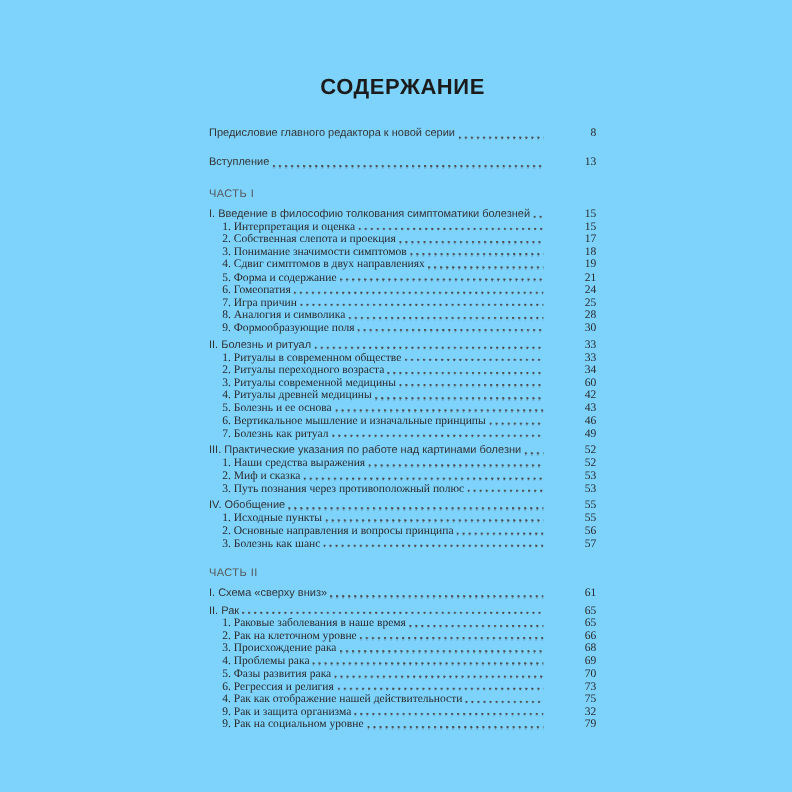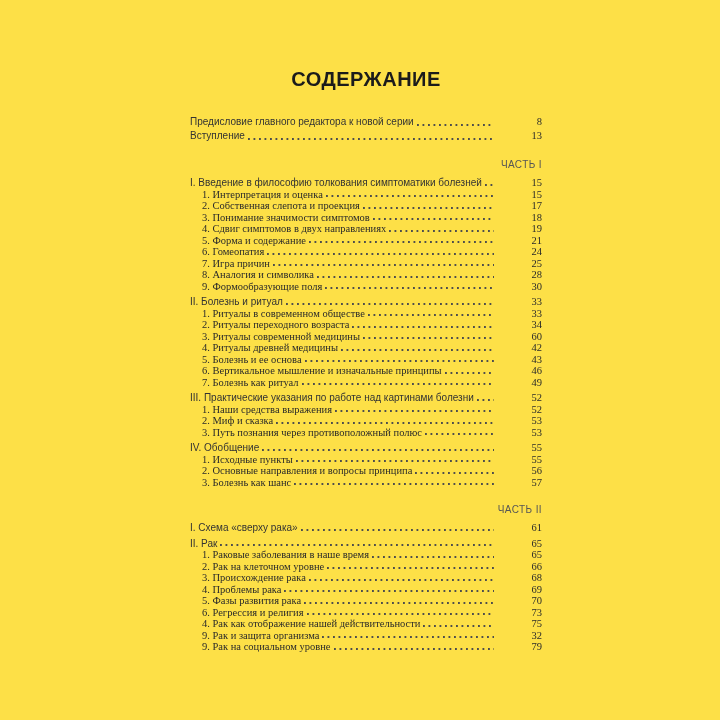--- a/index.html
+++ b/index.html
@@ -4,42 +4,42 @@
 <style>
   html, body { margin: 0; padding: 0; }
   body {
     width: 720px; height: 720px;
     background: #ffffff;
     overflow: hidden;
     position: relative;
   }
   .page {
     position: absolute; inset: 0;
-    background: #fde047;
+    background: #7dd3fc;
   }
   .toc {
     position: absolute;
     left: 190px; top: 68px;
     width: 352px;
     color: #2d2d2d;
   }
   .toc-title {
     font-family: "Liberation Sans", "DejaVu Sans", sans-serif;
     font-weight: bold;
     font-size: 20px;
     letter-spacing: 0.5px;
     text-align: center;
     color: #1b1b1b;
     margin: 0 0 24px 0;
   }
   .part-heading {
     font-family: "Liberation Sans", "DejaVu Sans", sans-serif;
     font-size: 10px;
     letter-spacing: 0.4px;
-    text-align: right;
+    text-align: left;
     color: #565656;
     margin: 16px 0 7px 0;
   }
   .row {
     display: flex;
     align-items: baseline;
     line-height: 11.5px;
     white-space: nowrap;
   }
   .row.lvl1 {
@@ -53,21 +53,21 @@
     font-size: 10.5px;
     color: #2a2a2a;
     padding-left: 12px;
     align-items: center;
   }
   .front .row {
     font-family: "Liberation Sans", "DejaVu Sans", sans-serif;
     font-size: 10px;
     color: #333333;
     line-height: 14px;
-    margin-top: 0;
+    margin-top: 12px;
   }
   .label { flex: 0 0 auto; }
   .dots {
     flex: 1 1 auto;
     align-self: stretch;
     margin: 0 16px 0 3px;
     background-image: radial-gradient(circle at 1px 1px, #4d4d4d 0.9px, rgba(0,0,0,0) 1.2px);
     background-size: 5.5px 3px;
     background-repeat: repeat-x;
     background-position: left bottom 2px;
@@ -235,21 +235,21 @@
           </div>
           <div class="row lvl2">
             <span class="label">3. Болезнь как шанс</span>
             <span class="dots"></span>
             <span class="pg">57</span>
           </div>
         </div>
         <div class="part-heading">ЧАСТЬ II</div>
         <div class="toc-section">
           <div class="row lvl1">
-            <span class="label">I. Схема «сверху рака»</span>
+            <span class="label">I. Схема «сверху вниз»</span>
             <span class="dots"></span>
             <span class="pg">61</span>
           </div>
         </div>
         <div class="toc-section">
           <div class="row lvl1">
             <span class="label">II. Рак</span>
             <span class="dots"></span>
             <span class="pg">65</span>
           </div>

